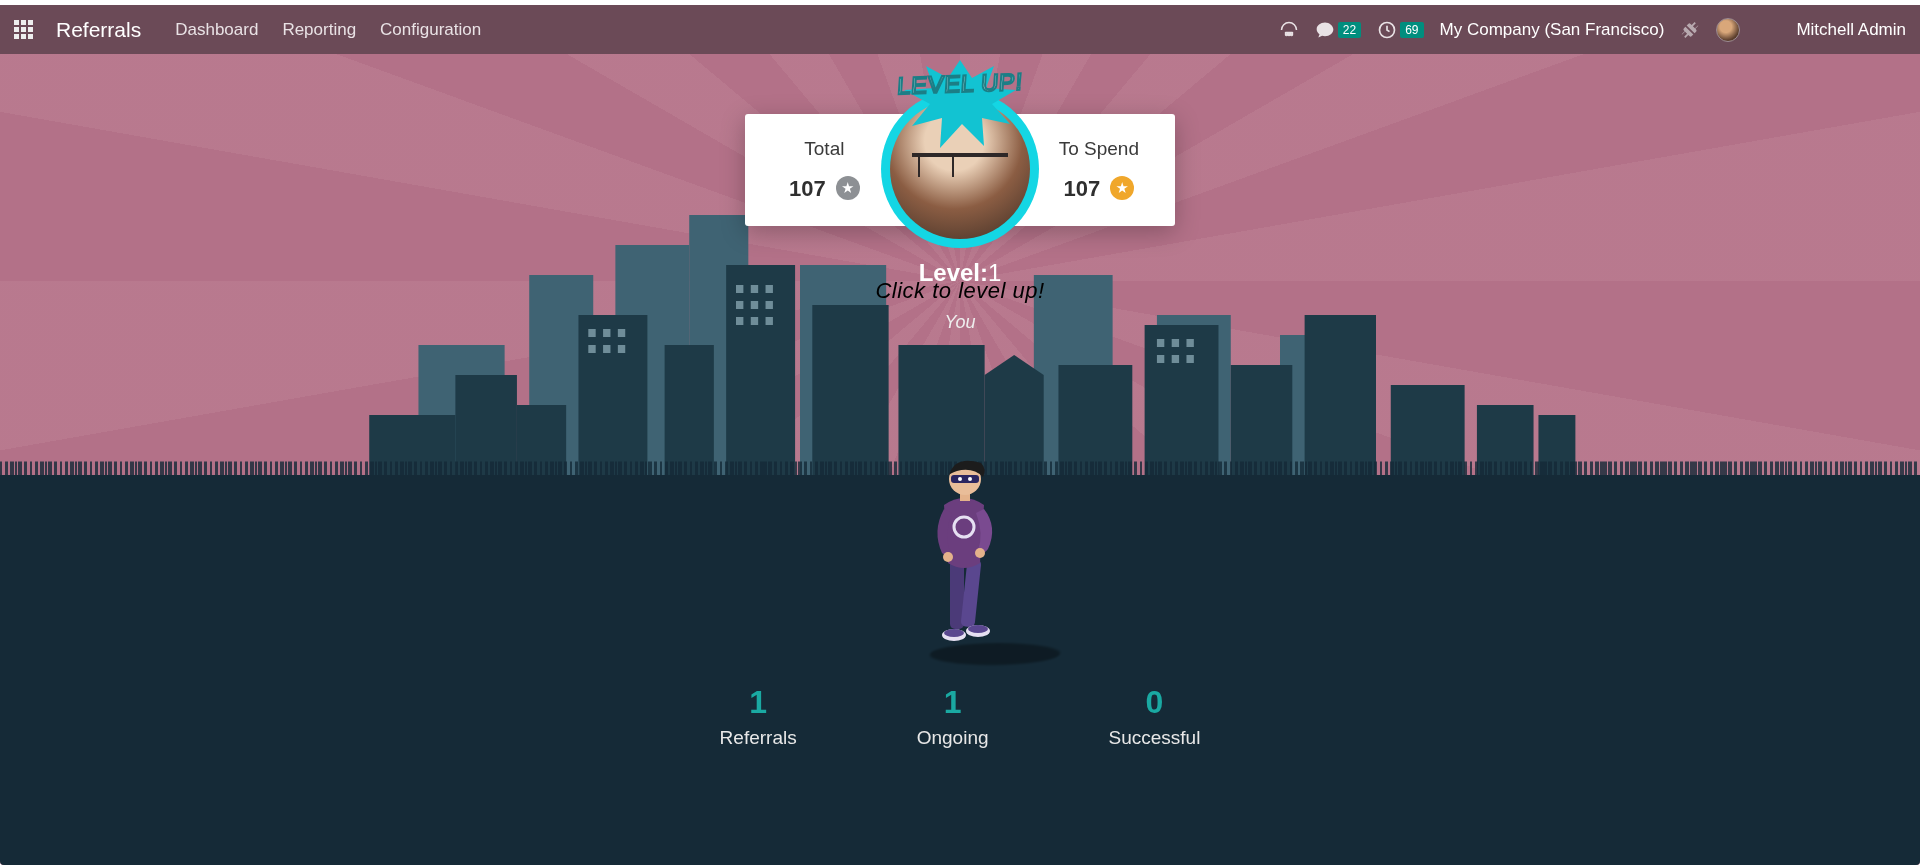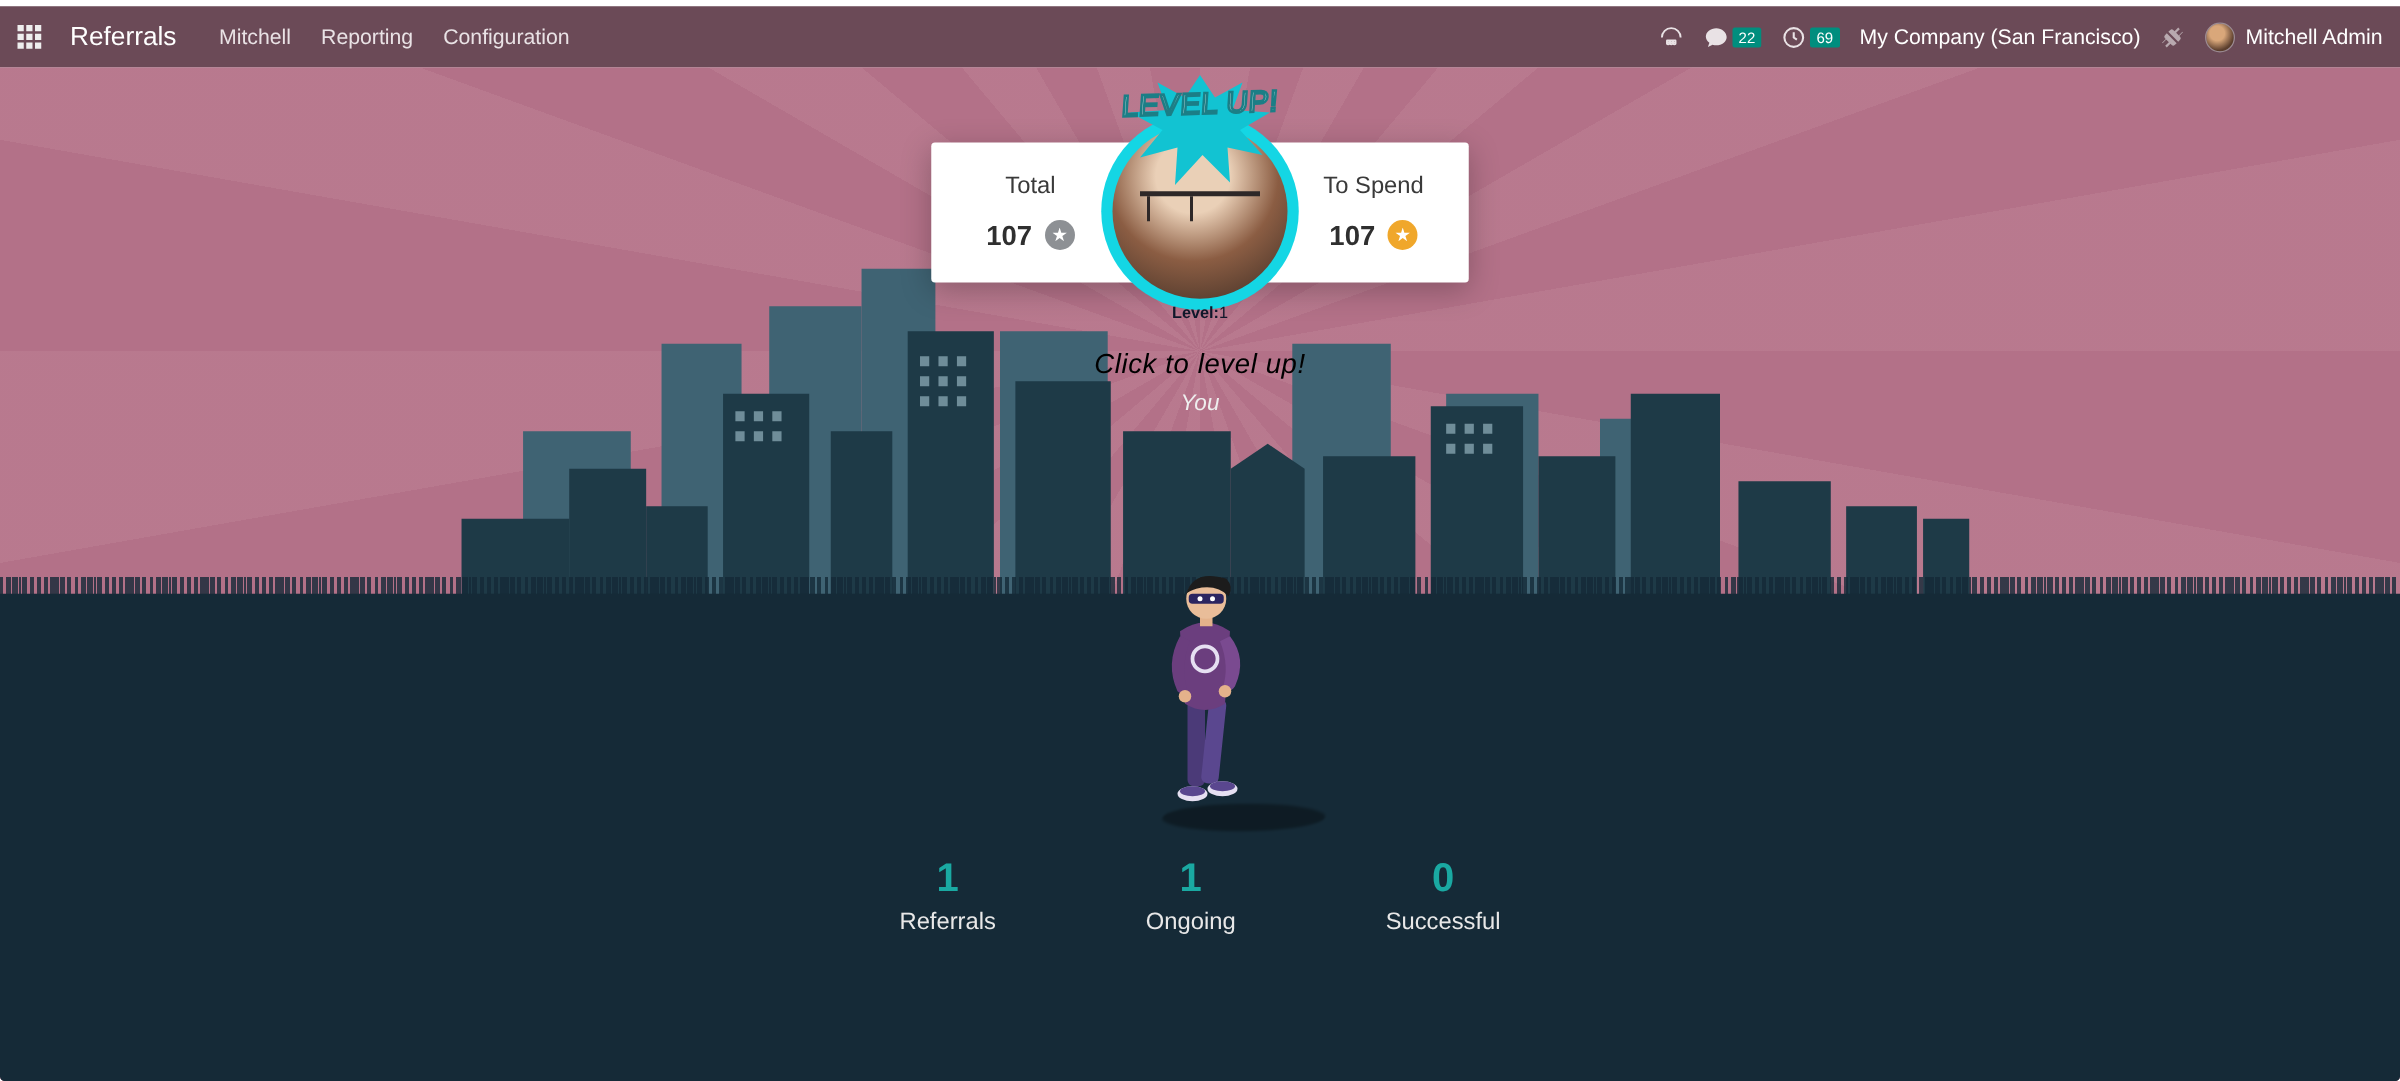--- a/index.html
+++ b/index.html
@@ -18,21 +18,21 @@
   .apps-icon { width: 20px; height: 20px; display:flex; flex-wrap:wrap; gap:2px; cursor:pointer;}
   .apps-icon div { width:5px; height:5px; background:#eee;}
   .brand { font-size:21px; font-weight:400; margin-left:6px; margin-right:14px;}
   .nav-link { color:#e9e2e5; cursor:pointer; padding: 6px 4px; font-size:17px;}
   .nav-spacer { flex:1; }
   .nav-right { display:flex; align-items:center; gap: 16px;}
   .nav-icon { cursor:pointer; display:flex; align-items:center; position:relative;}
   .badge { background:#008e7e; color:#fff; font-size:12px; padding:1px 5px; border-radius:2px; margin-left:3px;}
   .avatar-sm { width:24px; height:24px; border-radius:50%; background: radial-gradient(circle at 40% 35%, #d9a77a 30%, #5b3e2d 70%); border:1px solid #9b8b92; }
   .company { font-size:17px;}
-  .user-name { font-size:17px; }
+  .user-name { font-size:17px;margin-left:48px; }
 
   
   .stage {
     position:relative; width:100%; height: calc(865px - 54px);
     background: #b37188;
     overflow:hidden;
     border-bottom-left-radius:4px; border-bottom-right-radius:4px;
   }
   
   .rays { position:absolute; inset:0; transform-origin: 50% 30%;
@@ -81,21 +81,21 @@
   .splash { width:100px; height:80px; margin:0 auto; position:relative;}
   .levelup-text {
     font-family: Impact, "Arial Black", sans-serif;
     font-size:24px; color:#fff; -webkit-text-stroke: 2px #1b7e86; letter-spacing: .5px;
     transform: skewX(-6deg) rotate(-2deg);
     text-transform: uppercase;
     line-height: 0.8;
     position:absolute; left:-28px; right:-28px; top:10px;
   }
 
-  .level-label { position:absolute; left:50%; top:188px; transform:translateX(-50%); color:#0f172a; font-size:13px; z-index:3;}
+  .level-label { position:absolute; left:50%; top:205px; transform:translateX(-50%); color:#ffffff; font-size:24px; z-index:3;}
   .level-label b { font-weight:700;}
   .click-text { position:absolute; left:50%; top:224px; transform:translateX(-50%); color:#000000; font-size:22px;
     font-family: Impact, "Arial Black", sans-serif; letter-spacing:.5px; font-style:italic; z-index:3; }
   .you-label { position:absolute; left:50%; top:258px; transform:translateX(-50%); color:#eee; font-size:18px; z-index:3;font-style:italic;}
 
   
   .hero { position:absolute; left:50%; bottom:206px; transform:translateX(-50%); width:80px; height:220px; z-index:3;}
   .hero .shadow { position:absolute; left:-10px; bottom:-6px; width:130px; height:22px; background:rgba(0,0,0,.35); border-radius:50%; filter: blur(1px); transform:skewX(-20deg) translateX(20px);}
   
   
@@ -116,21 +116,21 @@
         <div></div>
         <div></div>
         <div></div>
         <div></div>
         <div></div>
         <div></div>
         <div></div>
         <div></div>
     </div>
     <div class="brand">Referrals</div>
-    <div class="nav-link">Mitchell</div>
+    <div class="nav-link">Dashboard</div>
     <div class="nav-link">Reporting</div>
     <div class="nav-link">Configuration</div>
   </div>
   <div class="nav-spacer"></div>
   <div class="nav-right">
     <div class="nav-icon">
       <svg width="20" height="20" viewBox="0 0 24 24" fill="none" stroke="#e9e2e5" stroke-width="1.8">
         <path d="M4 4h16v12H4z" opacity="0"></path>
         <path d="M12 3a9 9 0 0 1 9 9M12 3a9 9 0 0 0-9 9"></path>
         <rect x="7" y="14" width="10" height="5" rx="1" fill="#e9e2e5" stroke="none"></rect>

